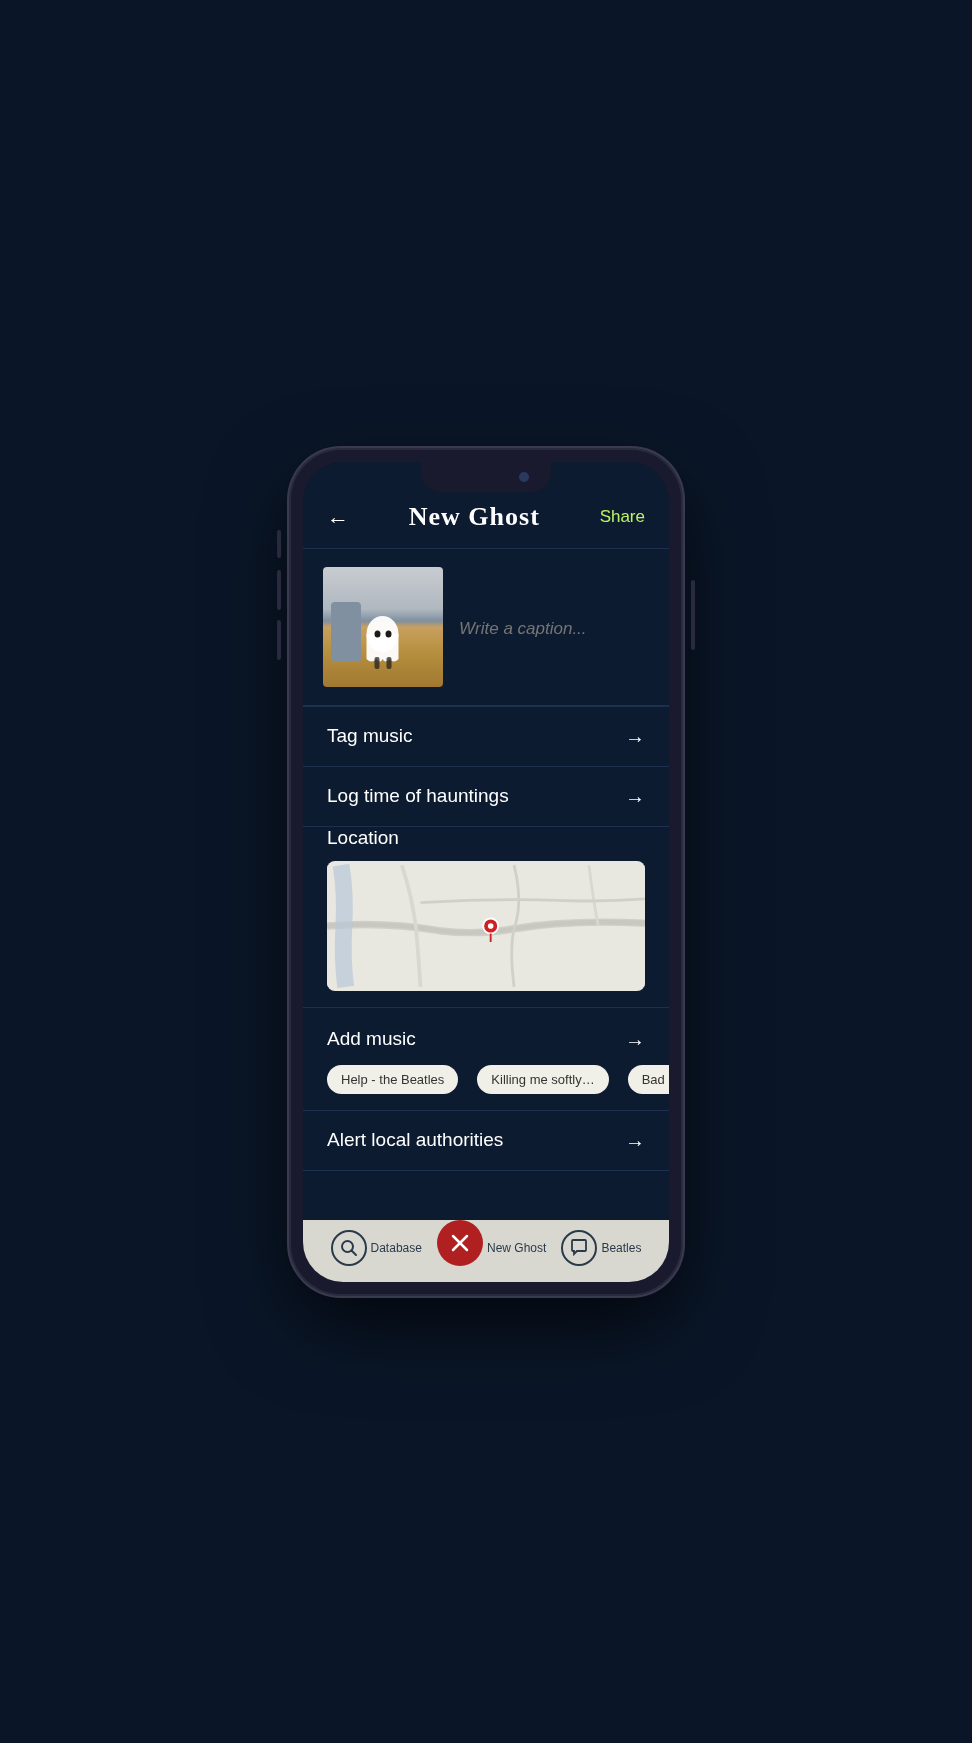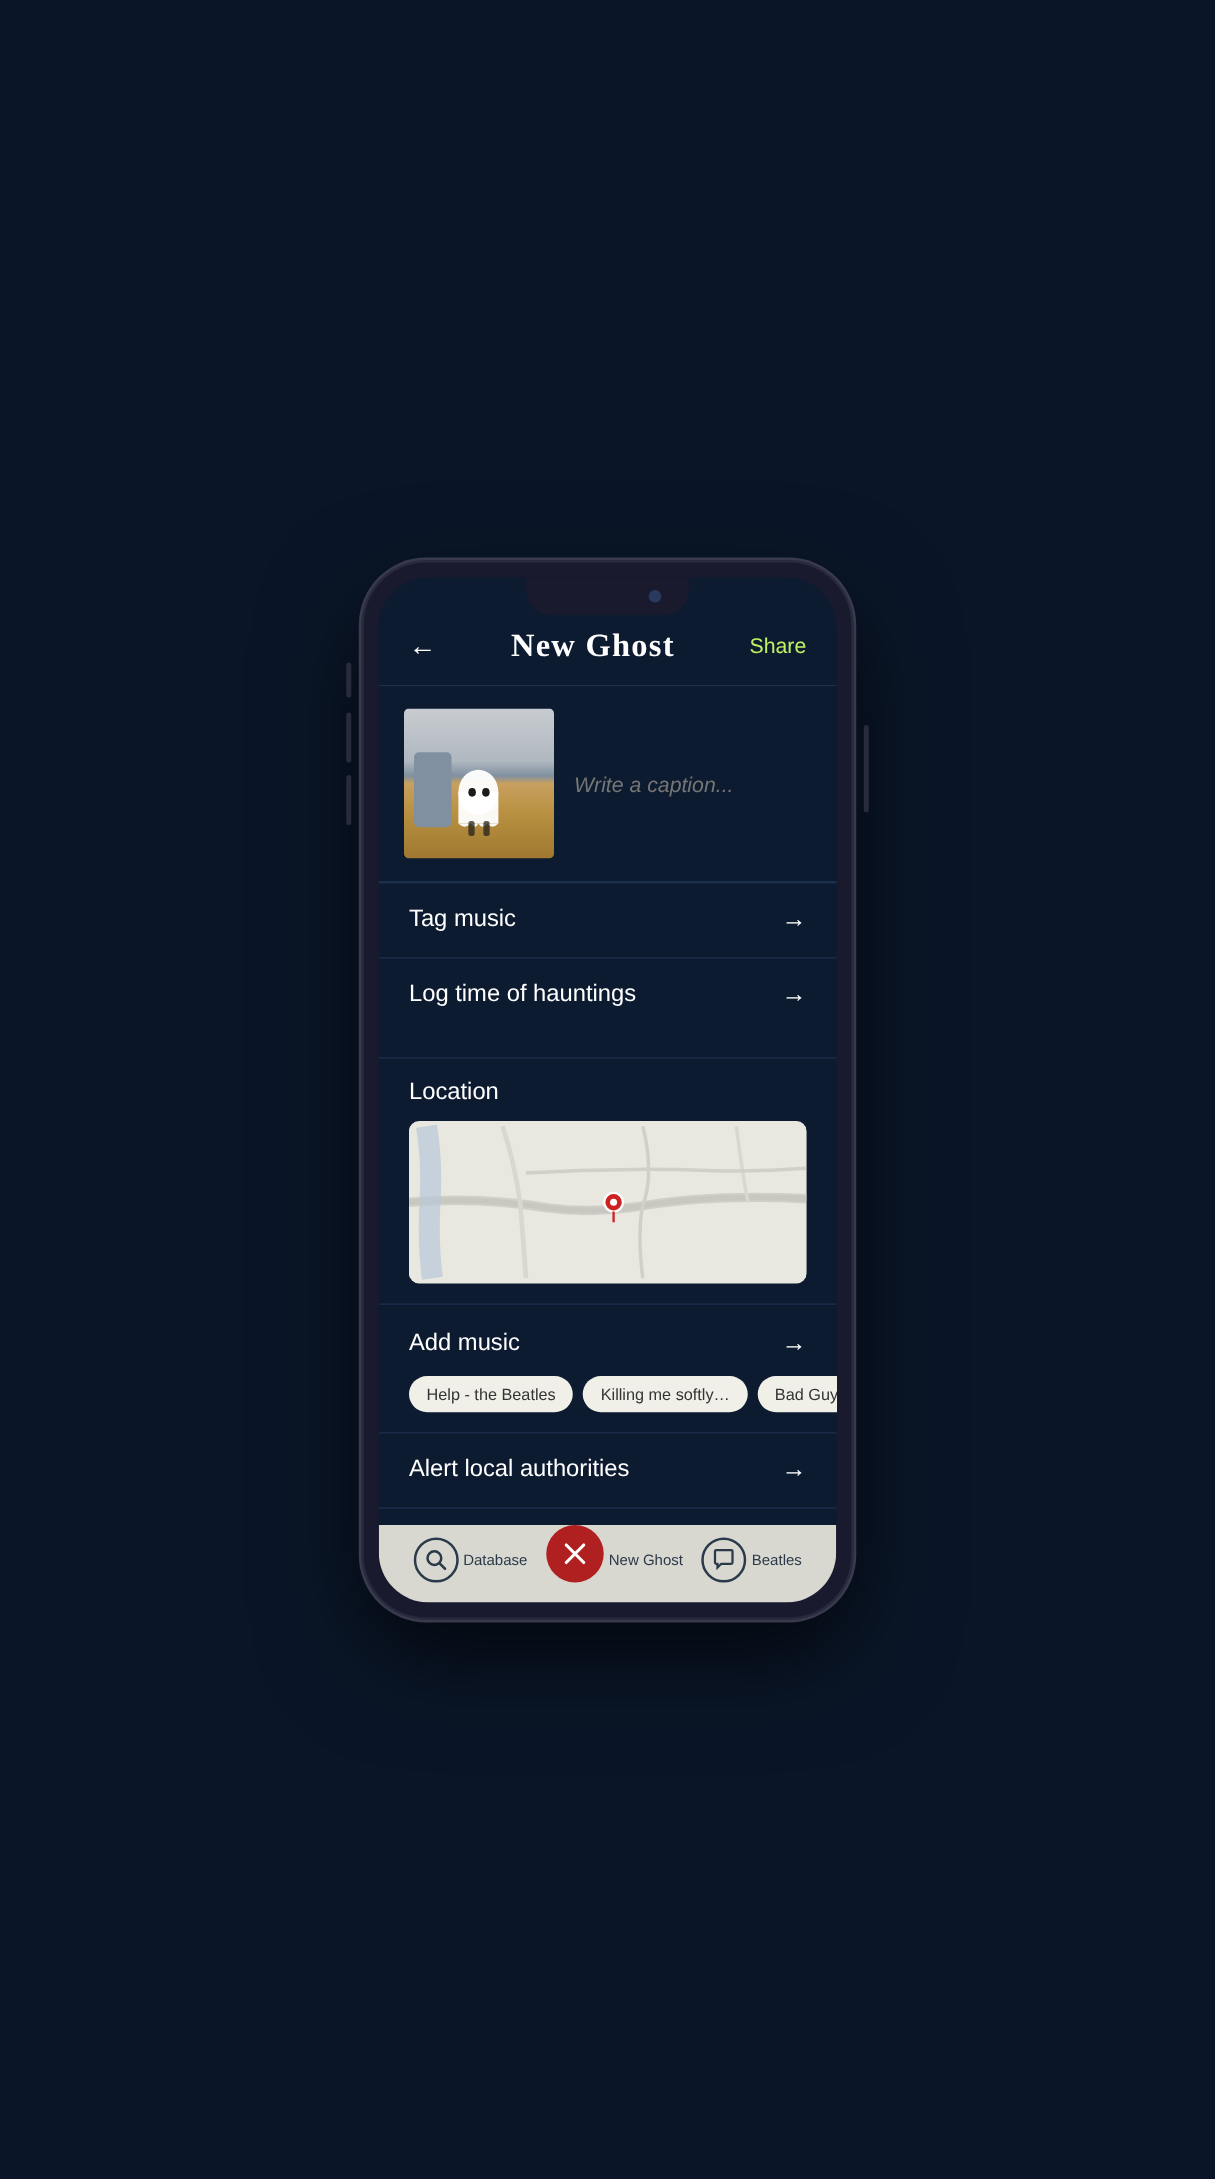--- a/index.html
+++ b/index.html
@@ -182,22 +182,21 @@
     }
 
     .menu-arrow {
       color: #ffffff;
       font-size: 20px;
     }
 
     
     .location-section {
       border-top: 1px solid #1e3050;
-      padding: 16px 24px 0;
-      margin-top: 20px;
+      padding: 0 24px 0;
     }
 
     .location-label {
       color: #ffffff;
       font-size: 19px;
       font-weight: 400;
       margin-bottom: 12px;
     }
 
     .map-container {
@@ -229,21 +228,21 @@
       cursor: pointer;
     }
 
     .music-label {
       color: #ffffff;
       font-size: 19px;
     }
 
     .music-pills {
       display: flex;
-      gap: 8px;
+      gap: 19px;
       padding: 4px 24px 16px;
       overflow-x: auto;
       scrollbar-width: none;
     }
     .music-pills::-webkit-scrollbar { display: none; }
 
     .pill {
       background: #f0f0e8;
       color: #333333;
       font-size: 13px;

